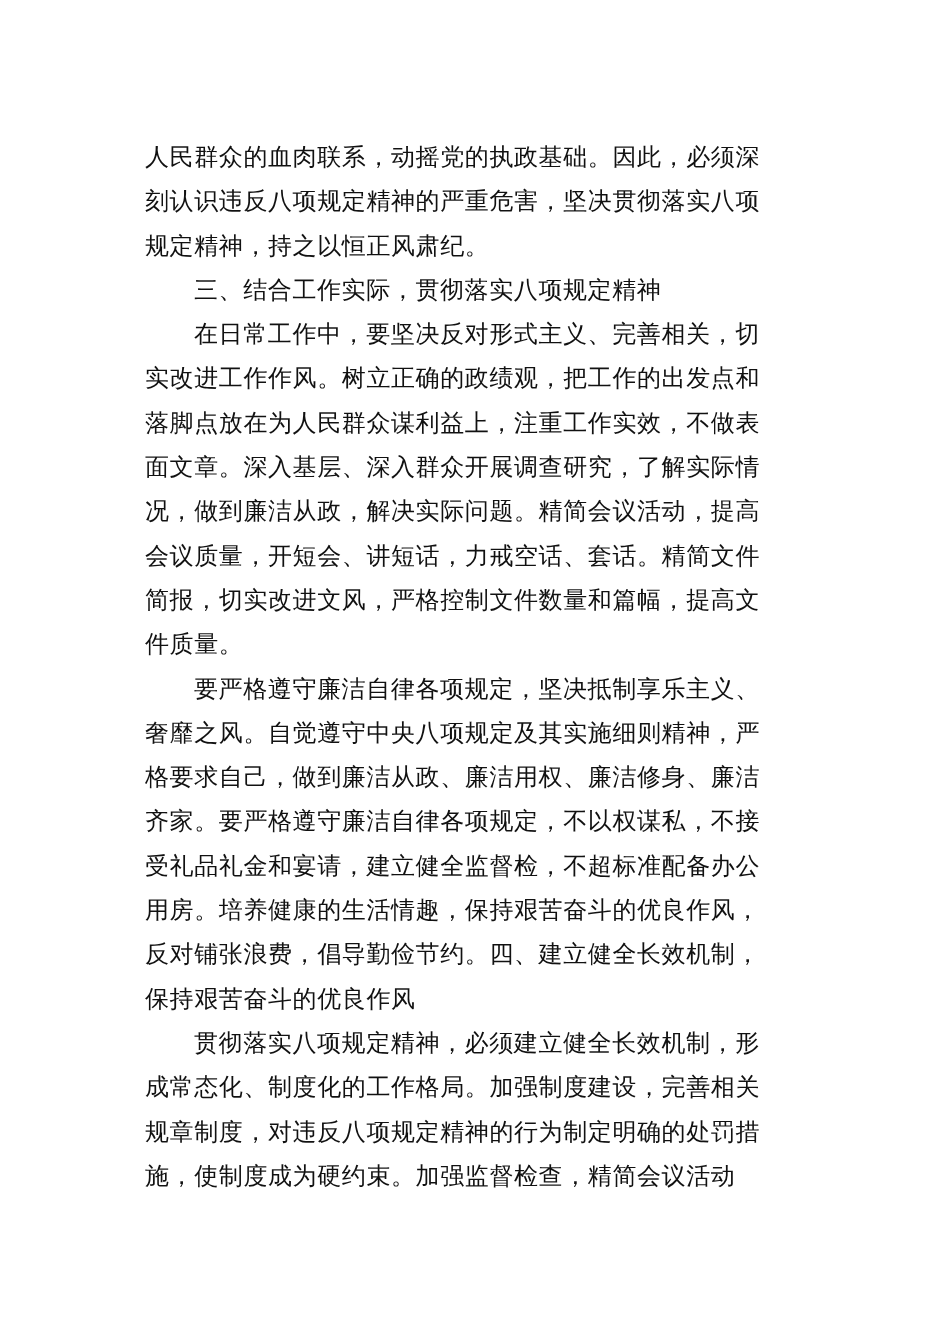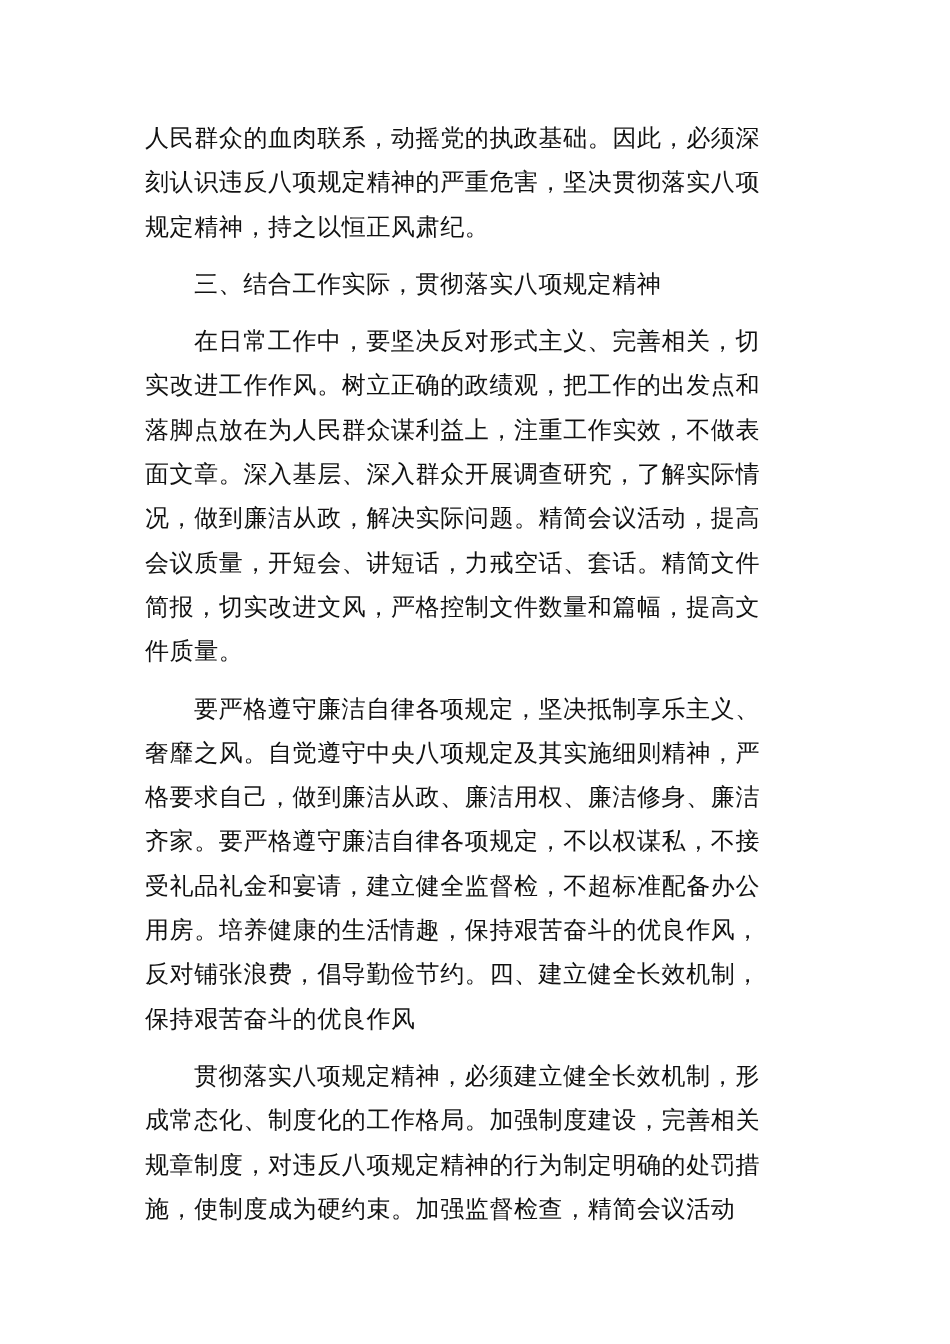--- a/index.html
+++ b/index.html
@@ -9,35 +9,34 @@
   }
   body {
     width: 950px;
     height: 1344px;
     position: relative;
     overflow: hidden;
   }
   .page {
     position: absolute;
     left: 145px;
-    top: 116px;
+    top: 135px;
     width: 665px;
     font-family: "DejaVu Sans", "Liberation Sans", sans-serif;
     font-size: 24px;
     line-height: 44.3px;
     color: #111111;
     letter-spacing: 0.6px;
   }
   .line {
     white-space: nowrap;
     height: 44.3px;
   }
   .indent {
     padding-left: 49px;
-    margin-top: 13px;
   }
 </style>
 </head>
 <body>
 
 <div class="page">
   <div class="line">人民群众的血肉联系，动摇党的执政基础。因此，必须深</div>
   <div class="line">刻认识违反八项规定精神的严重危害，坚决贯彻落实八项</div>
   <div class="line">规定精神，持之以恒正风肃纪。</div>
   <div class="line indent">三、结合工作实际，贯彻落实八项规定精神</div>

